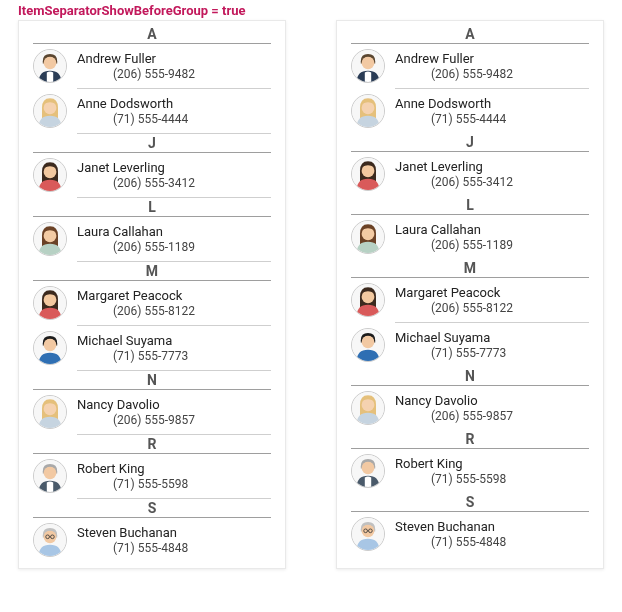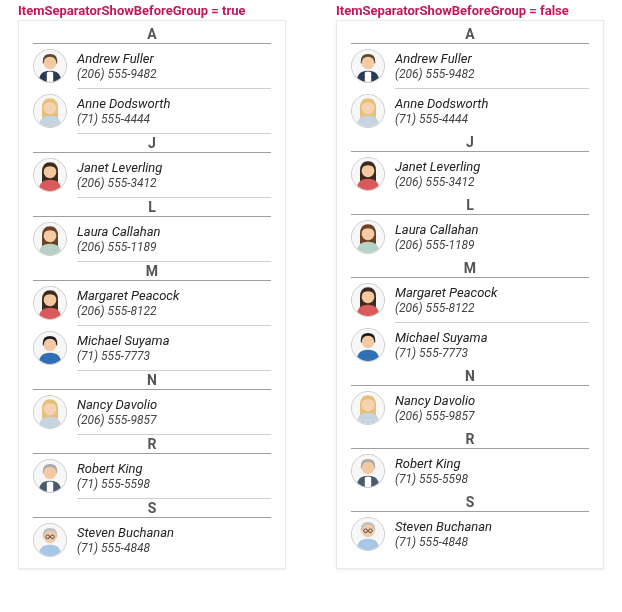--- a/index.html
+++ b/index.html
@@ -53,35 +53,34 @@
     width: 34px;
     height: 34px;
     border-radius: 50%;
     flex-shrink: 0;
     border: 1px solid #ccc;
     position: relative;
     overflow: hidden;
     background: #f3f3f3;
   }
   .avatar svg { width: 100%; height: 100%; display: block; }
-  .info { display: flex; flex-direction: column; font-style: italic; }
+  .info { display: flex; flex-direction: column; }
   .name { font-size: 13px; color: #222; }
-  .phone { font-size: 12px; color: #444; margin-top: 1px; }
+  .phone { font-size: 12px; color: #444; margin-top: 1px; margin-left: 36px; }
   .item-separator {
     height: 1px;
     background: #cfcfcf;
     margin: 0 14px 0 58px;
   }
 </style>
 </head>
 <body>
 
 <div class="header-row" style="display:flex; gap:50px; padding:0 18px;">
   <div class="caption" style="width:268px;">ItemSeparatorShowBeforeGroup = true</div>
-  <div class="caption" style="width:268px;">ItemSeparatorShowBeforeGroup = false</div>
 </div>
 
 <div class="columns" id="columns">
     <div class="panel">
       <div class="group-header">A</div>
       <div class="group-underline"></div>
       <div class="list-row">
         <div class="avatar">
   <svg viewBox="0 0 40 40" xmlns="http://www.w3.org/2000/svg">
     <rect width="40" height="40" fill="#f7f7f7"></rect>

